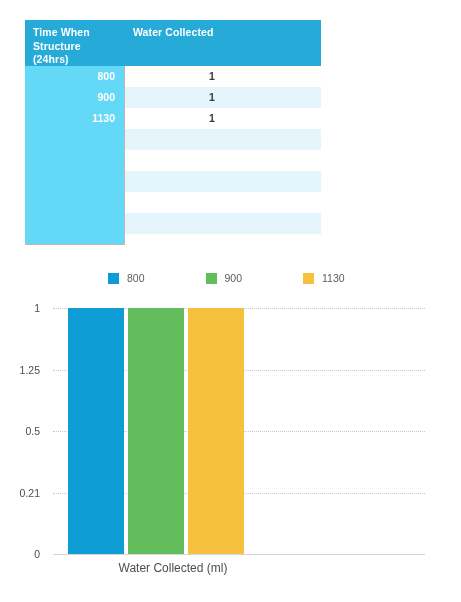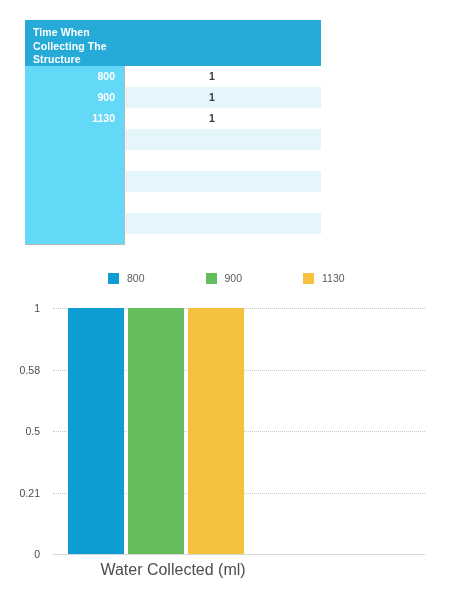--- a/index.html
+++ b/index.html
@@ -160,38 +160,38 @@
   .bar {
     position: absolute;
     bottom: 0;
   }
   .xlabel {
     position: absolute;
     left: 53px;
     top: 266px;
     width: 240px;
     text-align: center;
-    font-size: 16px;
+    font-size: 12px;
     color: #4d4d4d;
   }
 </style>
 </head>
 <body>
 
 <div id="page">
 
   <div id="data-table">
 
     <div class="thead" style="background: rgb(38, 171, 217);">
       <div class="th col1">
         <div>Time When</div>
-        <div>Collecting The</div>
         <div>Structure (24hrs)</div>
       </div>
       <div class="th col2">
+        <div>Water Collected</div>
       </div>
     </div>
 
     <div class="tbody-wrap">
 
       <div class="stripes">
         <div class="srow" style="background: rgb(255, 255, 255);">
             <span class="val">1</span>
           </div>
         <div class="srow alt" style="background: rgb(228, 246, 252);">
@@ -249,21 +249,21 @@
       <span class="legend-label">1130</span>
     </div>
   </div>
 
   <div id="chart">
 
     <div class="ytick-wrap">
       <div class="ytick2" style="top:246px">0</div>
       <div class="ytick2" style="top:184.5px">0.21</div>
       <div class="ytick2" style="top:123px">0.5</div>
-      <div class="ytick2" style="top:61.5px">0.58</div>
+      <div class="ytick2" style="top:61.5px">1.25</div>
       <div class="ytick2" style="top:0px">1</div>
     </div>
 
     <div class="plot">
       <div class="gridline" style="top:0px"></div>
       <div class="gridline" style="top:61.5px"></div>
       <div class="gridline" style="top:123px"></div>
       <div class="gridline" style="top:184.5px"></div>
       <div class="axisline" style="top:246px"></div>
 

